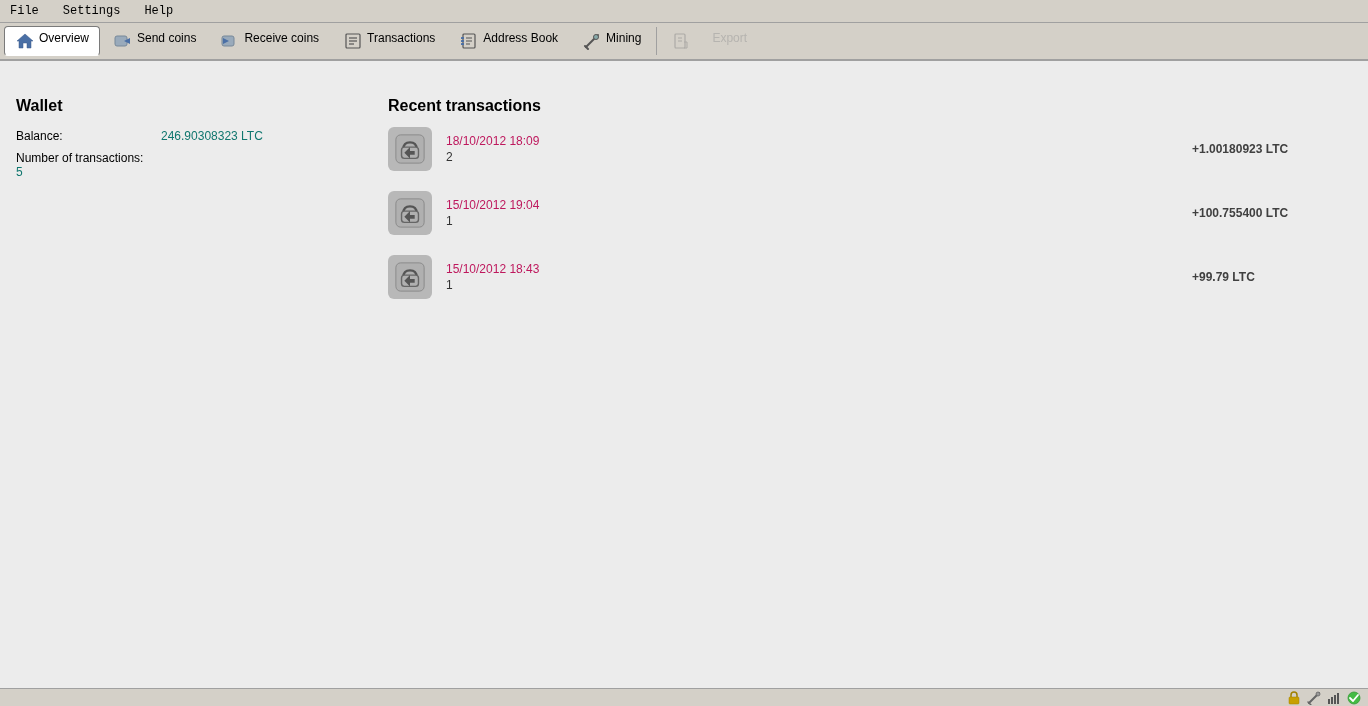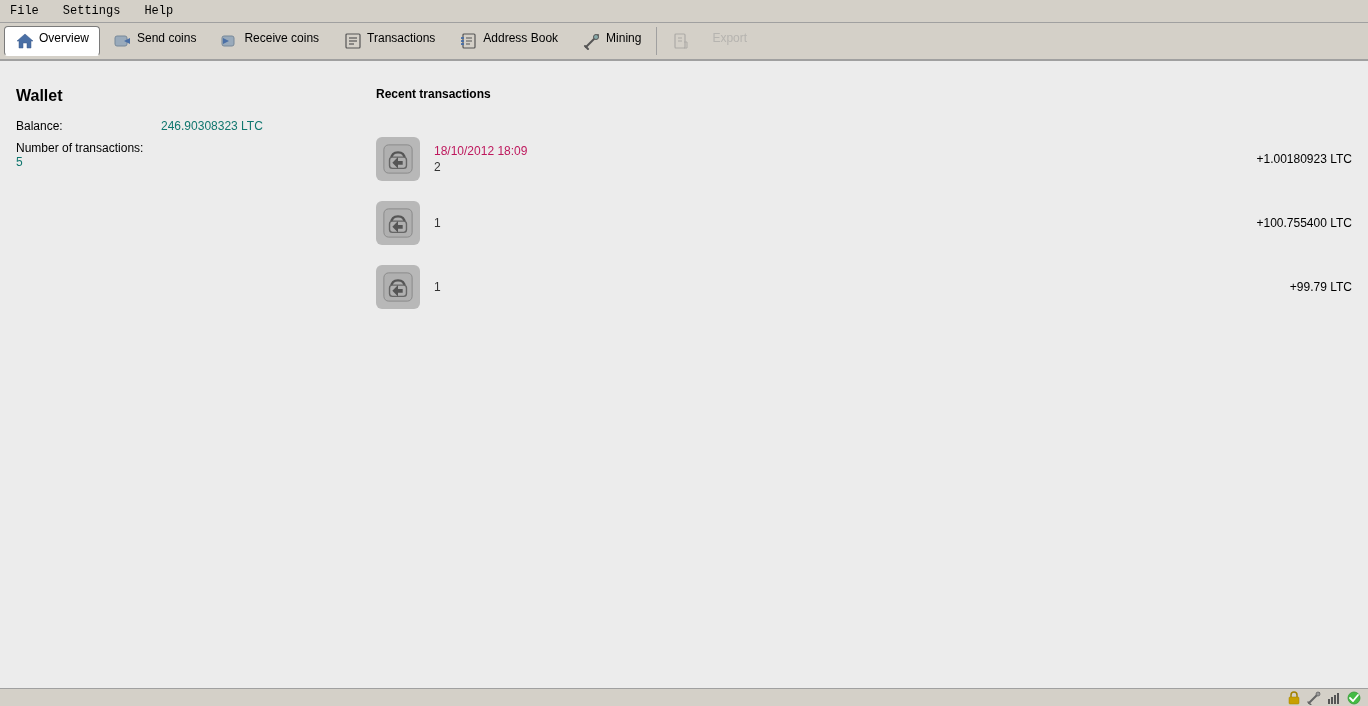--- a/index.html
+++ b/index.html
@@ -72,22 +72,22 @@
       align-items: center;
       justify-content: center;
       font-size: 14px;
     }
 
     
     .main-content {
       background: #ececec;
       display: flex;
       height: calc(706px - 22px - 38px - 18px);
-      padding: 16px 16px;
-      gap: 20px;
+      padding: 26px 16px;
+      gap: 32px;
     }
 
     
     .wallet-panel {
       width: 340px;
       padding: 10px 0;
     }
     .wallet-title {
       font-size: 16px;
       font-weight: bold;
@@ -109,23 +109,23 @@
       font-size: 12px;
       color: #0f766e;
     }
 
     
     .transactions-panel {
       flex: 1;
       padding: 10px 0;
     }
     .transactions-title {
-      font-size: 12px;
+      font-size: 16px;
       font-weight: bold;
-      margin-bottom: 32px;
+      margin-bottom: 8px;
       color: #000;
     }
     .transaction-item {
       display: flex;
       align-items: center;
       margin-bottom: 12px;
       padding: 4px 0;
     }
     .tx-icon {
       width: 44px;
@@ -149,23 +149,22 @@
       font-size: 12px;
       color: #be185d;
       margin-bottom: 2px;
     }
     .tx-confirmations {
       font-size: 12px;
       color: #333;
     }
     .tx-amount {
       font-size: 12px;
-      color: #000000;
-      font-weight: normal;
-      text-align: right;
+      color: #404040;
+      font-weight: bold;
       min-width: 160px;
     }
 
     
     .statusbar {
       background: #d4d0c8;
       border-top: 1px solid #a0a0a0;
       height: 18px;
       display: flex;
       align-items: center;
@@ -318,35 +317,37 @@
     <div class="transaction-item">
       <div class="tx-icon">
         <svg width="34" height="34" viewBox="0 0 34 34">
           <rect x="2" y="2" width="30" height="30" rx="5" fill="#b0b0b0" stroke="#888" stroke-width="1"></rect>
           <path d="M10,17 Q10,10 17,10 Q24,10 24,17" fill="none" stroke="#555" stroke-width="2.5" stroke-linecap="round"></path>
           <rect x="8" y="15" width="18" height="12" rx="3" fill="#b0b0b0" stroke="#666" stroke-width="1.5"></rect>
           <polygon points="11,21 17,15 17,19 22,19 22,23 17,23 17,27" fill="#555"></polygon>
         </svg>
       </div>
       <div class="tx-details">
+        <div class="tx-date">15/10/2012 19:04</div>
         <div class="tx-confirmations">1</div>
       </div>
       <div class="tx-amount">+100.755400 LTC</div>
     </div>
 
     <div class="transaction-item">
       <div class="tx-icon">
         <svg width="34" height="34" viewBox="0 0 34 34">
           <rect x="2" y="2" width="30" height="30" rx="5" fill="#b0b0b0" stroke="#888" stroke-width="1"></rect>
           <path d="M10,17 Q10,10 17,10 Q24,10 24,17" fill="none" stroke="#555" stroke-width="2.5" stroke-linecap="round"></path>
           <rect x="8" y="15" width="18" height="12" rx="3" fill="#b0b0b0" stroke="#666" stroke-width="1.5"></rect>
           <polygon points="11,21 17,15 17,19 22,19 22,23 17,23 17,27" fill="#555"></polygon>
         </svg>
       </div>
       <div class="tx-details">
+        <div class="tx-date">15/10/2012 18:43</div>
         <div class="tx-confirmations">1</div>
       </div>
       <div class="tx-amount">+99.79 LTC</div>
     </div>
   </div>
 </div>
 
 <div class="statusbar">
   <span class="status-icon" title="Lock">
     <svg width="14" height="14" viewBox="0 0 14 14">

